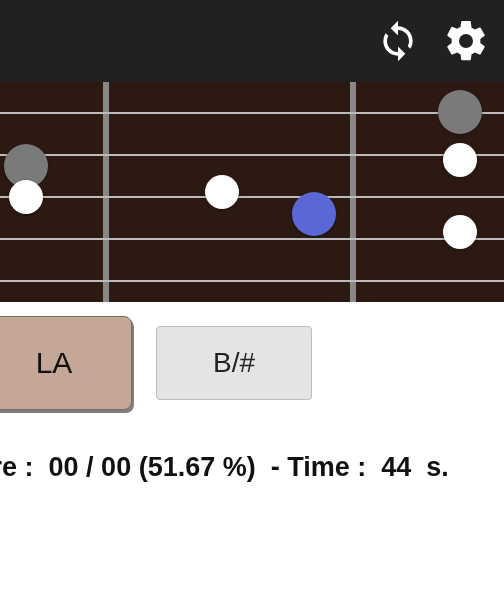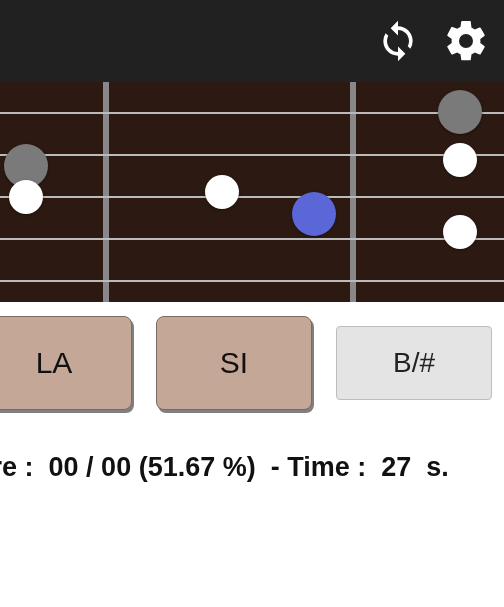--- a/index.html
+++ b/index.html
@@ -121,25 +121,24 @@
     <div class="note big" style="left: 460px; top: 30px; background: rgb(122, 122, 122);"></div>
     <div class="note " style="left: 26px; top: 115px; background: rgb(255, 255, 255);"></div>
     <div class="note " style="left: 222px; top: 110px; background: rgb(255, 255, 255);"></div>
     <div class="note " style="left: 460px; top: 78px; background: rgb(255, 255, 255);"></div>
     <div class="note " style="left: 460px; top: 150px; background: rgb(255, 255, 255);"></div>
     <div class="note big" style="left: 314px; top: 132px; background: rgb(91, 103, 214);"></div>
   </div>
 
 <div class="buttons">
   <div class="notebtn">LA</div>
-  <div class="notebtn">SI</div>
   <div class="togglebtn">B/#</div>
 </div>
 
 <div class="status">
   <span>core :</span>&nbsp;
   <span>00</span> /
   <span>00</span>
   (<span>51.67 %</span>)
   &nbsp;-&nbsp;<span>Time :</span>&nbsp;
-  <span>27</span>&nbsp;
+  <span>44</span>&nbsp;
   <span>s.</span>
 </div>
 
 </body></html>

